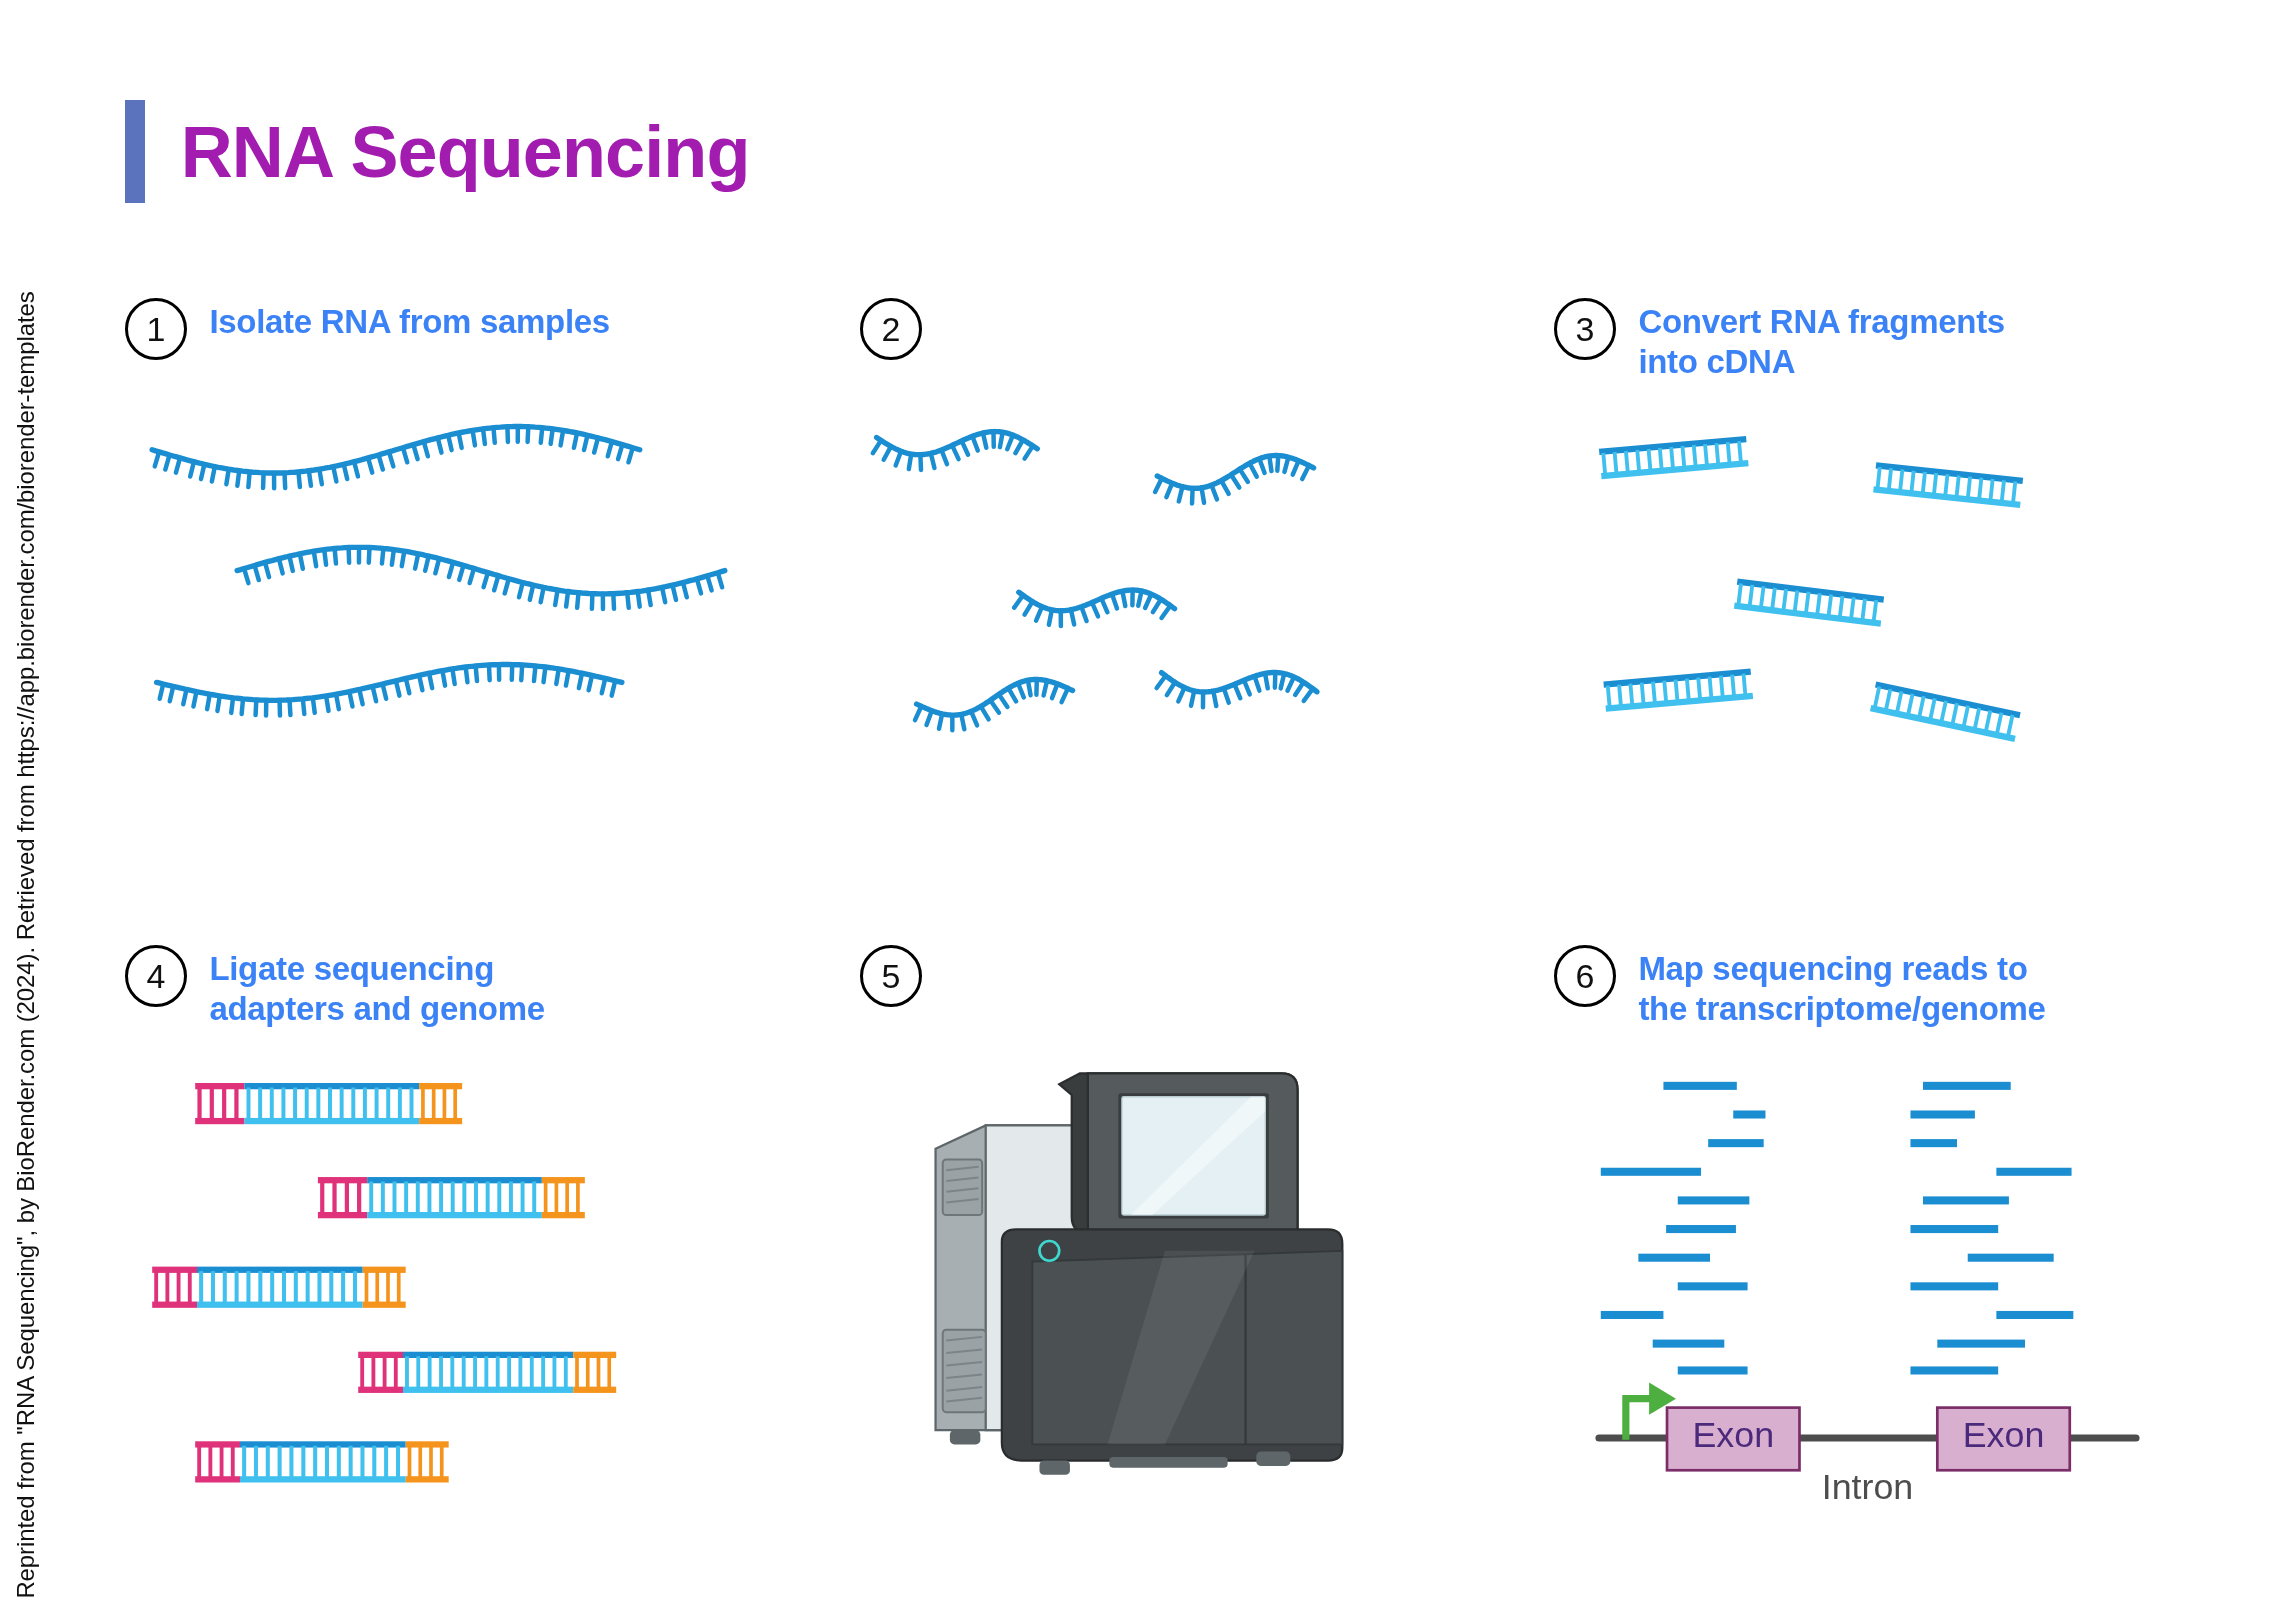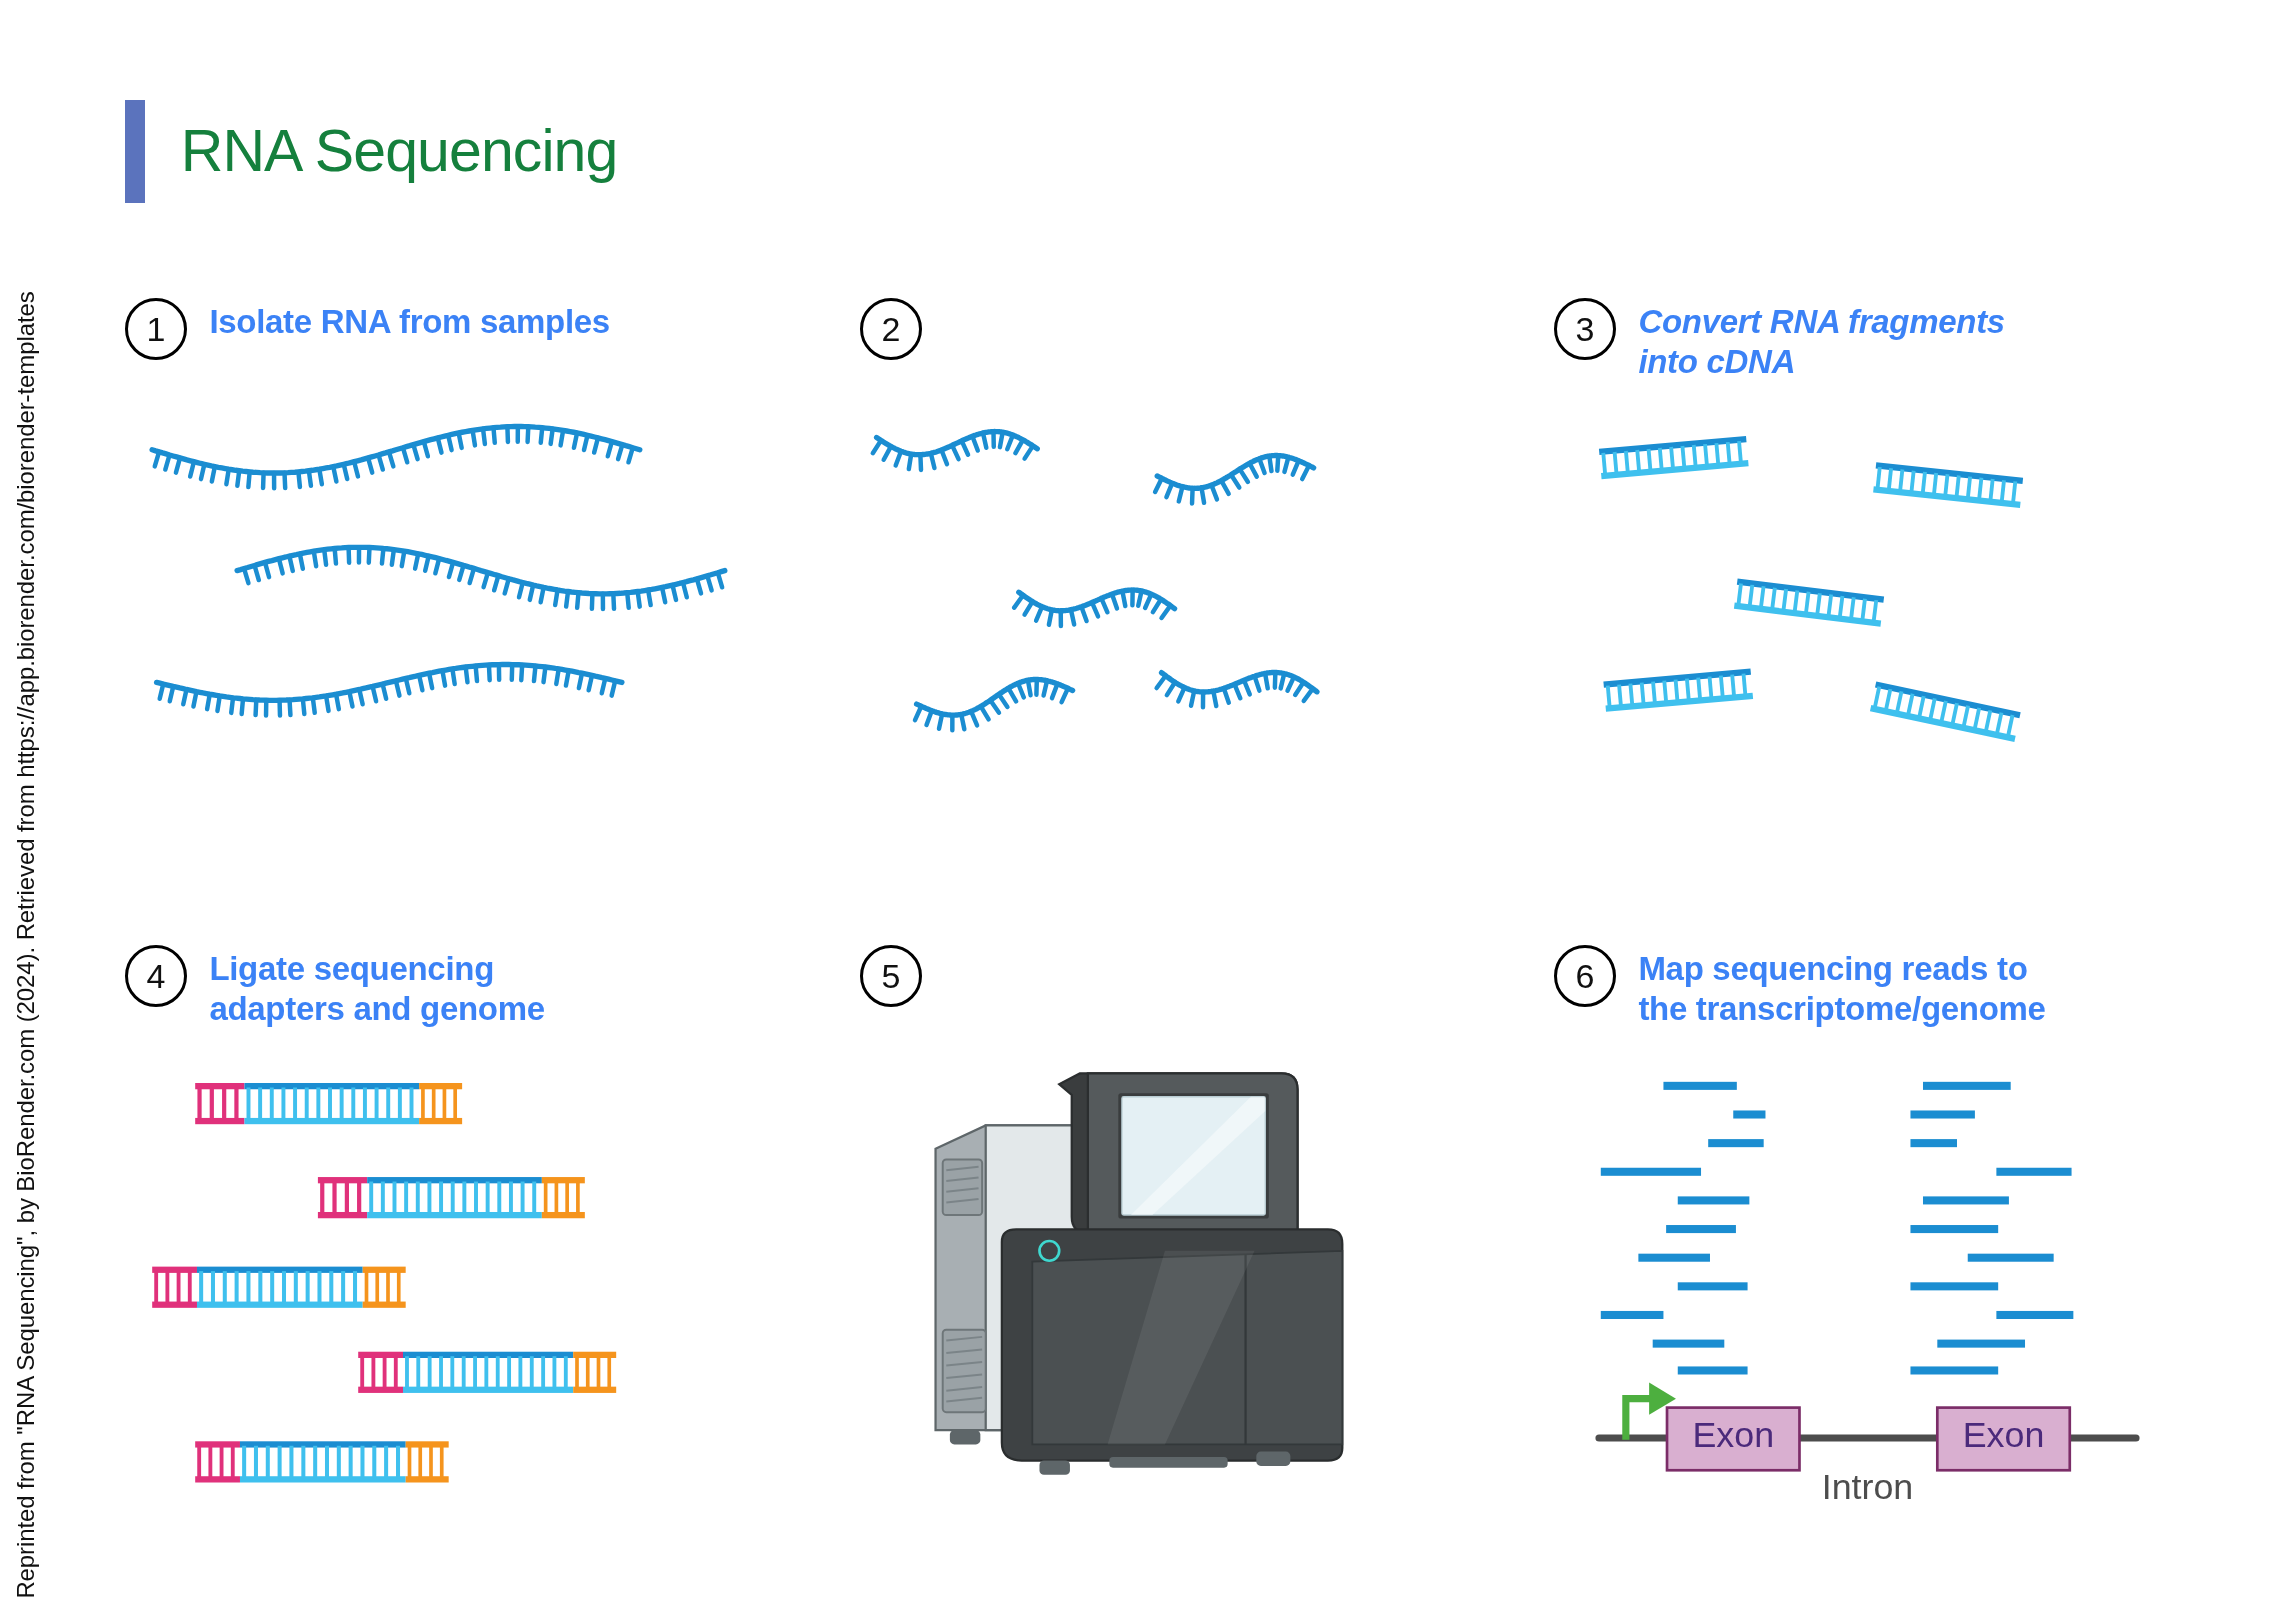--- a/index.html
+++ b/index.html
@@ -20,21 +20,21 @@
     transform:rotate(-90deg) translate(-1604px,0);
     display:flex; align-items:center; justify-content:flex-start;
     font-size:24px; color:#111111; letter-spacing:-0.1px;
     white-space:nowrap;
     padding-left:5.4px;
     box-sizing:border-box;
   }
   
   #title-block{position:absolute;left:125px;top:100px;display:flex;align-items:center;}
   #title-bar{width:19.7px;height:103px;background:#5B73BD;margin-right:36px;}
-  #page-title{font-size:59px;font-weight:normal;color:#15803d;line-height:1;letter-spacing:-0.9px;}
+  #page-title{font-size:72px;font-weight:bold;color:#a21caf;line-height:1;letter-spacing:-0.9px;}
   
   .panel{position:absolute;}
   .panel-head{display:flex;align-items:flex-start;}
   .step-circle{
     width:62px;height:62px;border:3.6px solid #000;border-radius:50%;
     flex:0 0 auto;display:flex;align-items:center;justify-content:center;
     font-size:34px;color:#111;line-height:1;box-sizing:border-box;
   }
   .step-label{
     margin-left:22.4px;font-size:33px;font-weight:bold;color:#3b82f6;
@@ -309,21 +309,21 @@
             <line x1="170" y1="27.14308968322181" x2="161.61122388512123" y2="41.92917893273061" stroke="#1B8DD1" stroke-width="5" stroke-linecap="round"></line>
           </g>
         </g>
     </svg>
   </div>
 </div>
 
 <div class="panel" id="panel-3">
   <div class="panel-head">
     <div class="step-circle">3</div>
-    <div class="step-label" style="white-space:pre-line;font-style:italic;">Convert RNA fragments
+    <div class="step-label" style="white-space:pre-line;">Convert RNA fragments
 into cDNA</div>
   </div>
   <div class="panel-art art-3">
     <svg width="519" height="340" viewBox="0 0 580 380">
       <g id="ladder-group">
           <g transform="translate(20,30) rotate(-5)">
             <g>
               <rect x="0" y="0" width="165" height="7" fill="#1B8DD1"></rect>
               <rect x="0" y="27" width="165" height="7" fill="#3FC0EE"></rect>
               <rect x="2.3" y="5" width="4.3" height="24" fill="#3FC0EE"></rect>

